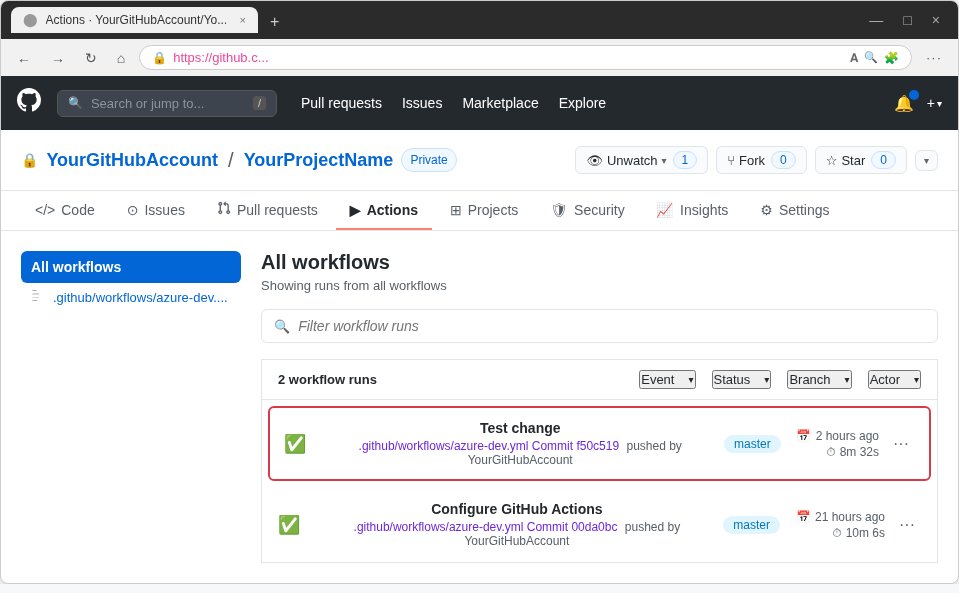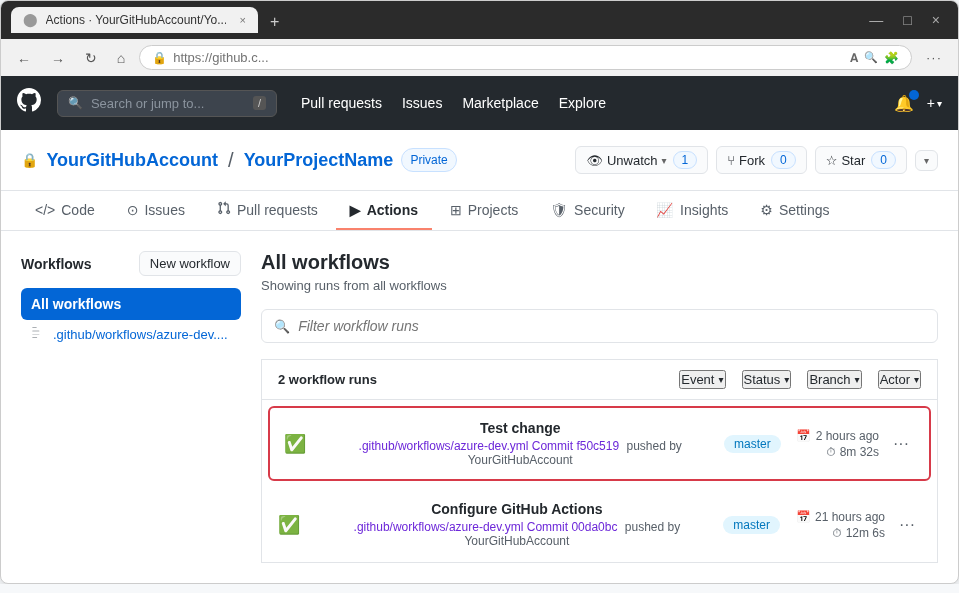--- a/index.html
+++ b/index.html
@@ -1,20 +1,20 @@
 <!DOCTYPE html>
 <html><head>
   <meta charset="utf-8">
   <style>
     * { box-sizing: border-box; margin: 0; padding: 0; }
     body { font-family: -apple-system, BlinkMacSystemFont, "Segoe UI", Helvetica, Arial, sans-serif; font-size: 14px; background: #f6f8fa; color: #24292e; }
     .browser-controls { background: #f1f1f1; padding: 6px 10px; display: flex; align-items: center; gap: 8px; }
     .browser-btn { background: none; border: none; cursor: pointer; color: #555; font-size: 14px; padding: 2px 6px; border-radius: 4px; }
     .address-bar { flex: 1; background: white; border: 1px solid #ccc; border-radius: 20px; padding: 4px 12px; font-size: 13px; color: #333; display: flex; align-items: center; gap: 6px; }
-    .address-bar input { border: none; outline: none; flex: 1; font-size: 13px; color: #737373; background: transparent; }
+    .address-bar input { border: none; outline: none; flex: 1; font-size: 13px; color: #ec4899; background: transparent; }
 
     
     .gh-header { background: #24292e; padding: 12px 16px; display: flex; align-items: center; gap: 16px; }
     .gh-logo { color: white; font-size: 22px; }
     .gh-search { background: #3d444d; border: 1px solid #555; border-radius: 6px; padding: 5px 10px; color: #ccc; font-size: 13px; display: flex; align-items: center; gap: 8px; width: 220px; cursor: text; }
     .gh-search .slash-badge { background: #555; color: #ccc; border-radius: 3px; padding: 1px 5px; font-size: 11px; margin-left: auto; }
     .gh-nav { display: flex; align-items: center; gap: 20px; margin-left: 8px; }
     .gh-nav a { color: white; text-decoration: none; font-size: 14px; font-weight: 500; }
     .gh-header-right { margin-left: auto; display: flex; align-items: center; gap: 12px; }
     .gh-bell { color: white; font-size: 16px; position: relative; cursor: pointer; }
@@ -55,21 +55,21 @@
 
     
     .filter-bar { border: 1px solid #e1e4e8; border-radius: 6px; padding: 8px 12px; display: flex; align-items: center; gap: 8px; background: white; margin-bottom: 16px; }
     .filter-bar input { border: none; outline: none; flex: 1; font-size: 14px; color: #586069; background: transparent; font-style: italic; }
 
     
     .runs-table { border: 1px solid #e1e4e8; border-radius: 0; background: white; }
     .runs-header { display: flex; align-items: center; padding: 10px 16px; border-bottom: 1px solid #e1e4e8; justify-content: space-between; }
     .runs-count { font-size: 13px; font-weight: 600; color: #24292e; }
     .runs-filters { display: flex; gap: 16px; }
-    .runs-filter-btn { font-size: 13px; color: #24292e; cursor: pointer; display: flex; align-items: center; gap: 4px; }
+    .runs-filter-btn { font-size: 13px; color: #24292e; cursor: pointer; display: flex; align-items: center; gap: 14px; }
 
     
     .run-row { display: flex; align-items: center; padding: 14px 16px; border-bottom: 1px solid #e1e4e8; background: white; cursor: pointer; }
     .run-row:last-child { border-bottom: none; }
     .run-status-icon { color: #28a745; font-size: 18px; margin-right: 10px; flex-shrink: 0; }
     .run-info { flex: 1; text-align: center; }
     .run-name { font-weight: 600; font-size: 14px; color: #24292e; margin-bottom: 3px; }
     .run-details { font-size: 12px; color: #586069; }
     .run-details a { color: #6d28d9; text-decoration: none; }
     .run-branch-badge { background: #e1f5fe; color: #0277bd; border-radius: 20px; padding: 2px 10px; font-size: 12px; margin-right: 16px; }
@@ -219,24 +219,20 @@
     </a>
     <a class="repo-nav-item">
       <span>⚙</span>
       <span>Settings</span>
     </a>
   </div>
 
   <div class="main-content">
 
     <div class="sidebar">
-      <div class="sidebar-header">
-        <span class="sidebar-title">Workflows</span>
-        <button class="new-workflow-btn">New workflow</button>
-      </div>
       <div class="sidebar-item active">
         <span>All workflows</span>
       </div>
       <div class="sidebar-workflow">
         <span style="color:#586069;">
           <svg width="14" height="14" viewBox="0 0 16 16" fill="currentColor">
               <path fill-rule="evenodd" d="M1.5 1.75a.25.25 0 01.25-.25h4.5a.25.25 0 010 .5h-4.5a.25.25 0 01-.25-.25zM1.75 5.5a.25.25 0 000 .5h7.5a.25.25 0 000-.5h-7.5zM1.75 9a.25.25 0 000 .5h7.5a.25.25 0 000-.5h-7.5zM1.75 12.5a.25.25 0 000 .5h5a.25.25 0 000-.5h-5z"></path>
             </svg>
         </span>
         <span>.github/workflows/azure-dev....</span>
@@ -312,21 +308,21 @@
             </div>
           </div>
           <span class="run-branch-badge">master</span>
           <div class="run-time">
             <span>
               <span>📅</span>
               <span>21 hours ago</span>
             </span>
             <span>
               <span>⏱</span>
-              <span>12m 6s</span>
+              <span>10m 6s</span>
             </span>
           </div>
           <span class="run-menu">···</span>
         </div>
       </div>
     </div>
   </div>
 </div>
 
 </body></html>

